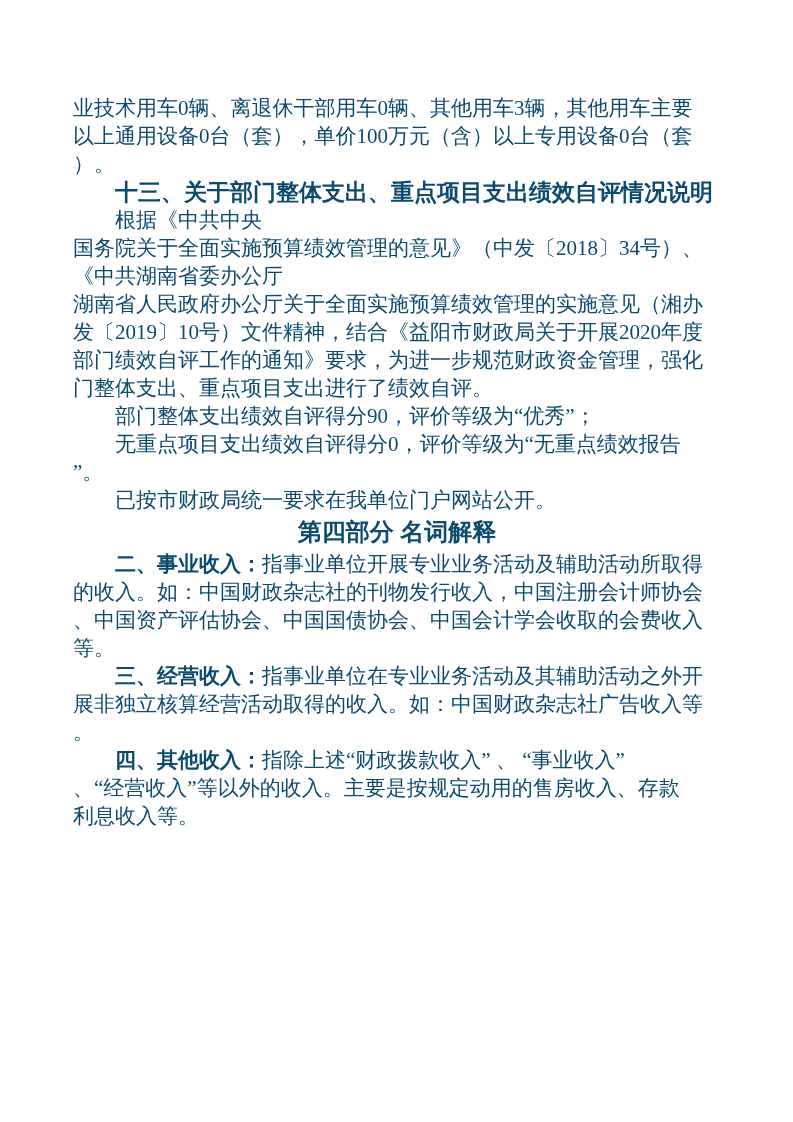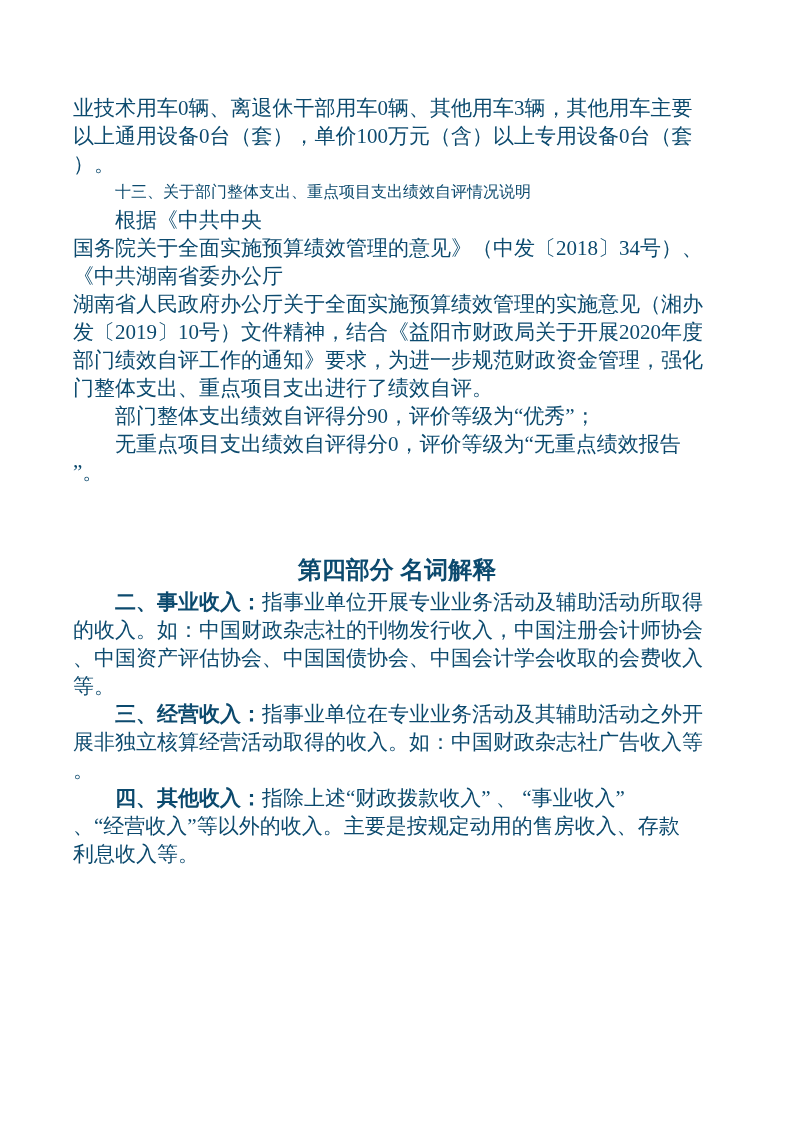--- a/index.html
+++ b/index.html
@@ -25,32 +25,31 @@
     line-height: 28px;
   }
   .line {
     white-space: nowrap;
     height: 28px;
   }
   .indent {
     text-indent: 42px;
   }
   .sec-heading {
-    font-weight: normal;
+    font-weight: bold;
     font-family: "Liberation Sans", "DejaVu Sans", sans-serif;
-    font-size: 16px;
+    font-size: 23px;
   }
   .part-title {
     text-align: center;
     font-weight: bold;
     font-family: "Liberation Sans", "DejaVu Sans", sans-serif;
     font-size: 24px;
     line-height: 36px;
     height: 36px;
-    margin-top: 66px;
     white-space: nowrap;
   }
   .term-label {
     font-weight: bold;
     font-family: "Liberation Sans", "DejaVu Sans", sans-serif;
   }
 </style>
 </head>
 <body>
 
@@ -67,20 +66,21 @@
     <div class="line">国务院关于全面实施预算绩效管理的意见》（中发〔2018〕34号）、</div>
     <div class="line">《中共湖南省委办公厅</div>
     <div class="line">湖南省人民政府办公厅关于全面实施预算绩效管理的实施意见（湘办</div>
     <div class="line">发〔2019〕10号）文件精神，结合《益阳市财政局关于开展2020年度</div>
     <div class="line">部门绩效自评工作的通知》要求，为进一步规范财政资金管理，强化</div>
     <div class="line">门整体支出、重点项目支出进行了绩效自评。</div>
 
     <div class="line indent">部门整体支出绩效自评得分90，评价等级为“优秀”；</div>
     <div class="line indent">无重点项目支出绩效自评得分0，评价等级为“无重点绩效报告</div>
     <div class="line">”。</div>
+    <div class="line indent">已按市财政局统一要求在我单位门户网站公开。</div>
 
     <div class="part-title">第四部分 名词解释</div>
 
 
     <div class="line indent"><span class="term-label">二、事业收入：</span><span>指事业单位开展专业业务活动及辅助活动所取得</span></div>
     <div class="line">的收入。如：中国财政杂志社的刊物发行收入，中国注册会计师协会</div>
     <div class="line">、中国资产评估协会、中国国债协会、中国会计学会收取的会费收入</div>
     <div class="line">等。</div>
 
     <div class="line indent"><span class="term-label">三、经营收入：</span><span>指事业单位在专业业务活动及其辅助活动之外开</span></div>

